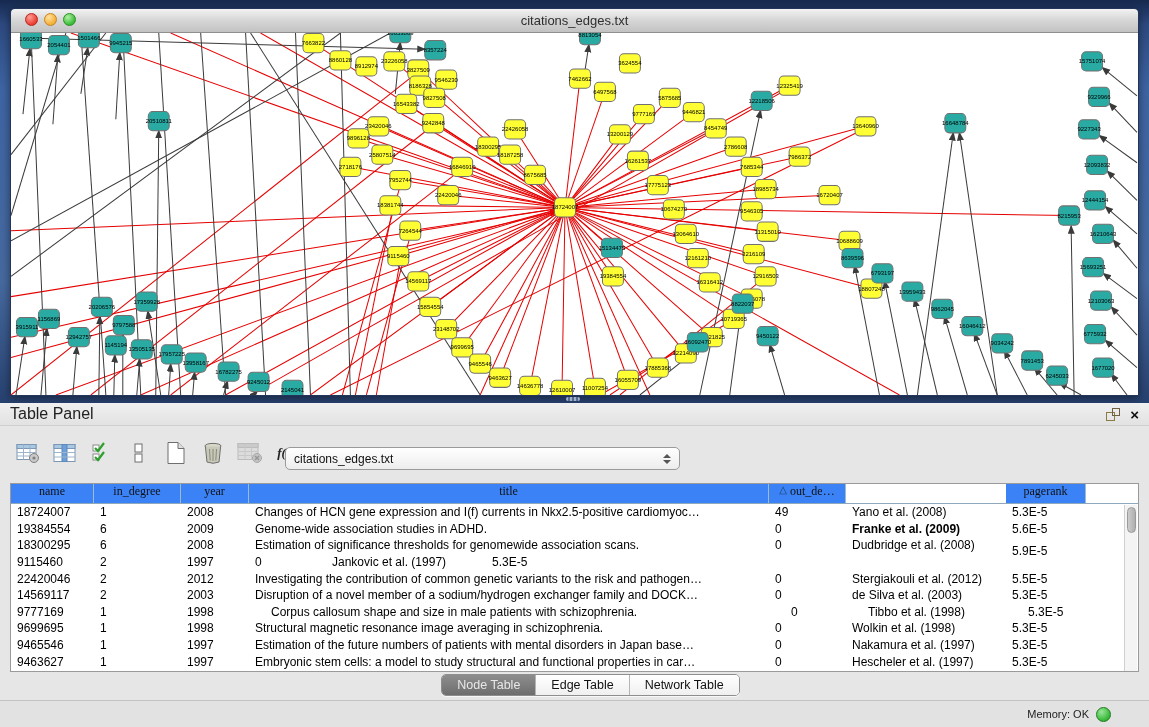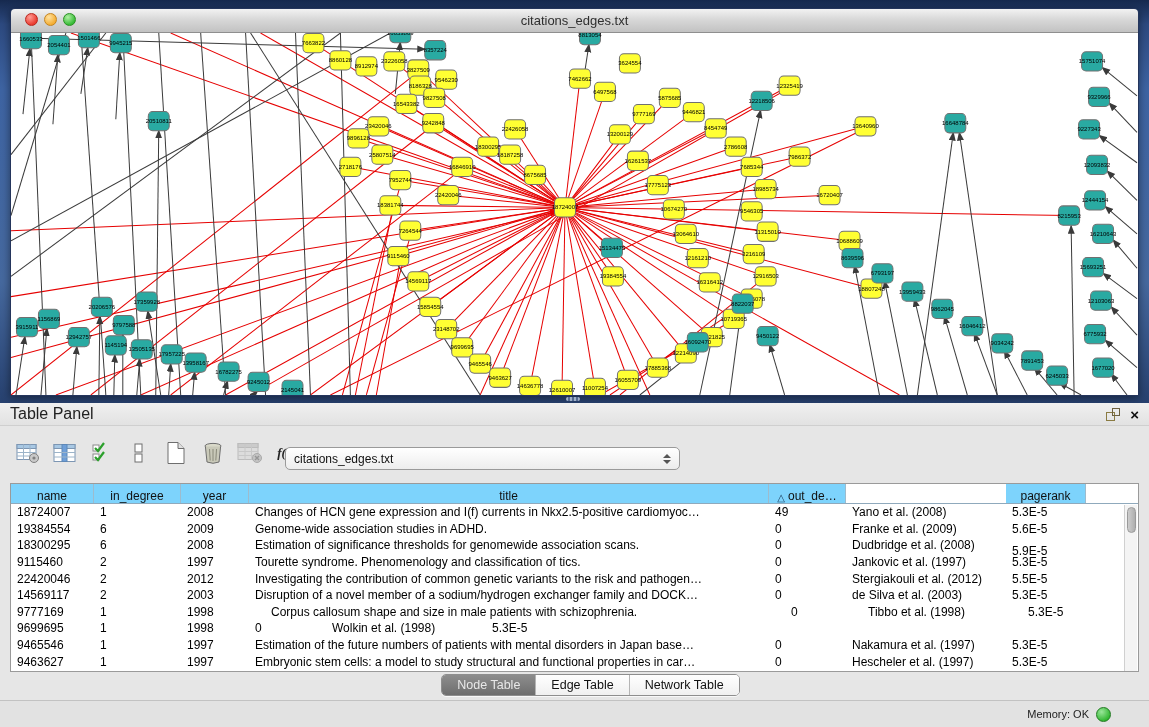--- a/index.html
+++ b/index.html
@@ -46,22 +46,22 @@
     background:linear-gradient(180deg,#ffffff,#ededed); border:1px solid #9a9a9a; border-radius:5px;
     display:flex; align-items:center; padding:0 8px; font-size:12px; color:#111; }
   .tselect .arrows { margin-left:auto; display:flex; flex-direction:column; gap:2px; }
   .tselect .arrows b { width:0; height:0; border-left:4px solid transparent; border-right:4px solid transparent; }
   .tselect .arrows b.up { border-bottom:4px solid #555; }
   .tselect .arrows b.dn { border-top:4px solid #555; }
 
   .tablebox { position:absolute; left:10px; top:80px; width:1129px; height:189px;
     background:#fff; border:1px solid #9a9a9a; overflow:hidden; }
   .thead { display:flex; height:20px; border-bottom:1px solid #8fa9bc; }
-  .th { background:#7dd3fc; border-right:1px solid #9dbbcd; font-size:12px; color:#111;
-    display:flex; align-items:flex-end; justify-content:center; gap:3px; overflow:hidden; white-space:nowrap; }
+  .th { background:#3b82f6; border-right:1px solid #9dbbcd; font-size:12px; color:#111;
+    display:flex; align-items:flex-start; justify-content:center; gap:3px; overflow:hidden; white-space:nowrap;font-family:Liberation Serif, serif; }
   .th .sort { font-size:10px; color:#1c3d5c; }
   .trow { display:flex; height:16.6px; align-items:center; }
   .td { font-size:12px; color:#000; overflow:hidden; white-space:nowrap; padding-left:6px; }
   .vsb { position:absolute; right:1px; top:21px; width:13px; height:166px; background:#f4f4f4; border-left:1px solid #d0d0d0; }
   .vsb .thumb { position:absolute; left:1.5px; top:2px; width:9px; height:26px; background:linear-gradient(90deg,#cdcdcd,#aeaeae); border:1px solid #9a9a9a; border-radius:5px; }
 
   .tabsrow { position:absolute; left:16px; top:271px; width:100%; display:flex; justify-content:center; }
   .seg { display:flex; border:1px solid #8e8e8e; border-radius:5px; overflow:hidden; background:#fff; box-shadow:0 1px 0 rgba(255,255,255,.7); }
   .seg .tab { font-size:12.5px; padding:3px 15px; color:#111; background:linear-gradient(180deg,#ffffff,#f0f0f0); border-right:1px solid #b5b5b5; }
   .seg .tab:last-child { border-right:none; }
@@ -820,37 +820,36 @@
           <div class="td" style="width: 77px; flex: 0 0 77px;">49</div>
           <div class="td" style="width: 160px; flex: 0 0 160px;">Yano et al. (2008)</div>
           <div class="td" style="width: 80px; flex: 0 0 80px;">5.3E-5</div>
         </div>
         <div class="trow">
           <div class="td" style="width: 83px; flex: 0 0 83px;">19384554</div>
           <div class="td" style="width: 87px; flex: 0 0 87px;">6</div>
           <div class="td" style="width: 68px; flex: 0 0 68px;">2009</div>
           <div class="td" style="width: 520px; flex: 0 0 520px;">Genome-wide association studies in ADHD.</div>
           <div class="td" style="width: 77px; flex: 0 0 77px;">0</div>
-          <div class="td" style="width: 160px; flex: 0 0 160px;">Franke et al. (2009)</div>
+          <div class="td" style="width: 160px; flex: 0 0 160px; font-weight: bold;">Franke et al. (2009)</div>
           <div class="td" style="width: 80px; flex: 0 0 80px;">5.6E-5</div>
         </div>
         <div class="trow">
           <div class="td" style="width: 83px; flex: 0 0 83px;">18300295</div>
           <div class="td" style="width: 87px; flex: 0 0 87px;">6</div>
           <div class="td" style="width: 68px; flex: 0 0 68px;">2008</div>
           <div class="td" style="width: 520px; flex: 0 0 520px;">Estimation of significance thresholds for genomewide association scans.</div>
           <div class="td" style="width: 77px; flex: 0 0 77px;">0</div>
           <div class="td" style="width: 160px; flex: 0 0 160px;">Dudbridge et al. (2008)</div>
           <div class="td" style="width: 80px; flex: 0 0 80px; margin-top: 12px;">5.9E-5</div>
         </div>
         <div class="trow">
           <div class="td" style="width: 83px; flex: 0 0 83px;">9115460</div>
           <div class="td" style="width: 87px; flex: 0 0 87px;">2</div>
           <div class="td" style="width: 68px; flex: 0 0 68px;">1997</div>
-          <div class="td" style="width: 520px; flex: 0 0 520px;">Tourette syndrome. Phenomenology and classification of tics.</div>
           <div class="td" style="width: 77px; flex: 0 0 77px;">0</div>
           <div class="td" style="width: 160px; flex: 0 0 160px;">Jankovic et al. (1997)</div>
           <div class="td" style="width: 80px; flex: 0 0 80px;">5.3E-5</div>
         </div>
         <div class="trow">
           <div class="td" style="width: 83px; flex: 0 0 83px;">22420046</div>
           <div class="td" style="width: 87px; flex: 0 0 87px;">2</div>
           <div class="td" style="width: 68px; flex: 0 0 68px;">2012</div>
           <div class="td" style="width: 520px; flex: 0 0 520px;">Investigating the contribution of common genetic variants to the risk and pathogen…</div>
           <div class="td" style="width: 77px; flex: 0 0 77px;">0</div>
@@ -872,20 +871,21 @@
           <div class="td" style="width: 68px; flex: 0 0 68px;">1998</div>
           <div class="td" style="width: 520px; flex: 0 0 520px; margin-left: 16px;">Corpus callosum shape and size in male patients with schizophrenia.</div>
           <div class="td" style="width: 77px; flex: 0 0 77px;">0</div>
           <div class="td" style="width: 160px; flex: 0 0 160px;">Tibbo et al. (1998)</div>
           <div class="td" style="width: 80px; flex: 0 0 80px;">5.3E-5</div>
         </div>
         <div class="trow">
           <div class="td" style="width: 83px; flex: 0 0 83px;">9699695</div>
           <div class="td" style="width: 87px; flex: 0 0 87px;">1</div>
           <div class="td" style="width: 68px; flex: 0 0 68px;">1998</div>
+          <div class="td" style="width: 520px; flex: 0 0 520px;">Structural magnetic resonance image averaging in schizophrenia.</div>
           <div class="td" style="width: 77px; flex: 0 0 77px;">0</div>
           <div class="td" style="width: 160px; flex: 0 0 160px;">Wolkin et al. (1998)</div>
           <div class="td" style="width: 80px; flex: 0 0 80px;">5.3E-5</div>
         </div>
         <div class="trow">
           <div class="td" style="width: 83px; flex: 0 0 83px;">9465546</div>
           <div class="td" style="width: 87px; flex: 0 0 87px;">1</div>
           <div class="td" style="width: 68px; flex: 0 0 68px;">1997</div>
           <div class="td" style="width: 520px; flex: 0 0 520px;">Estimation of the future numbers of patients with mental disorders in Japan base…</div>
           <div class="td" style="width: 77px; flex: 0 0 77px;">0</div>

